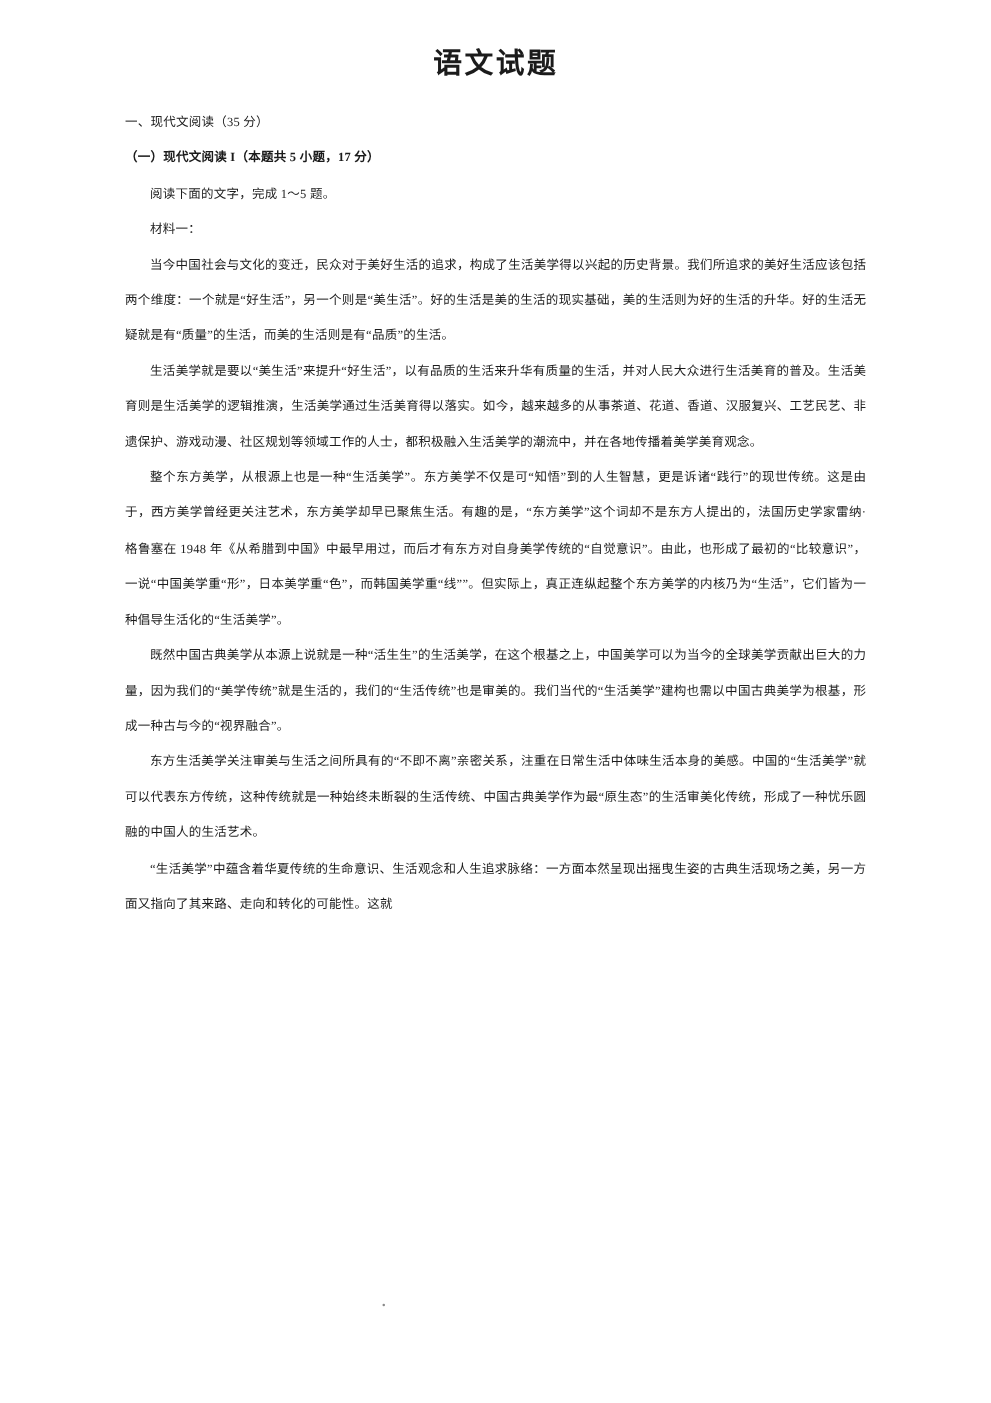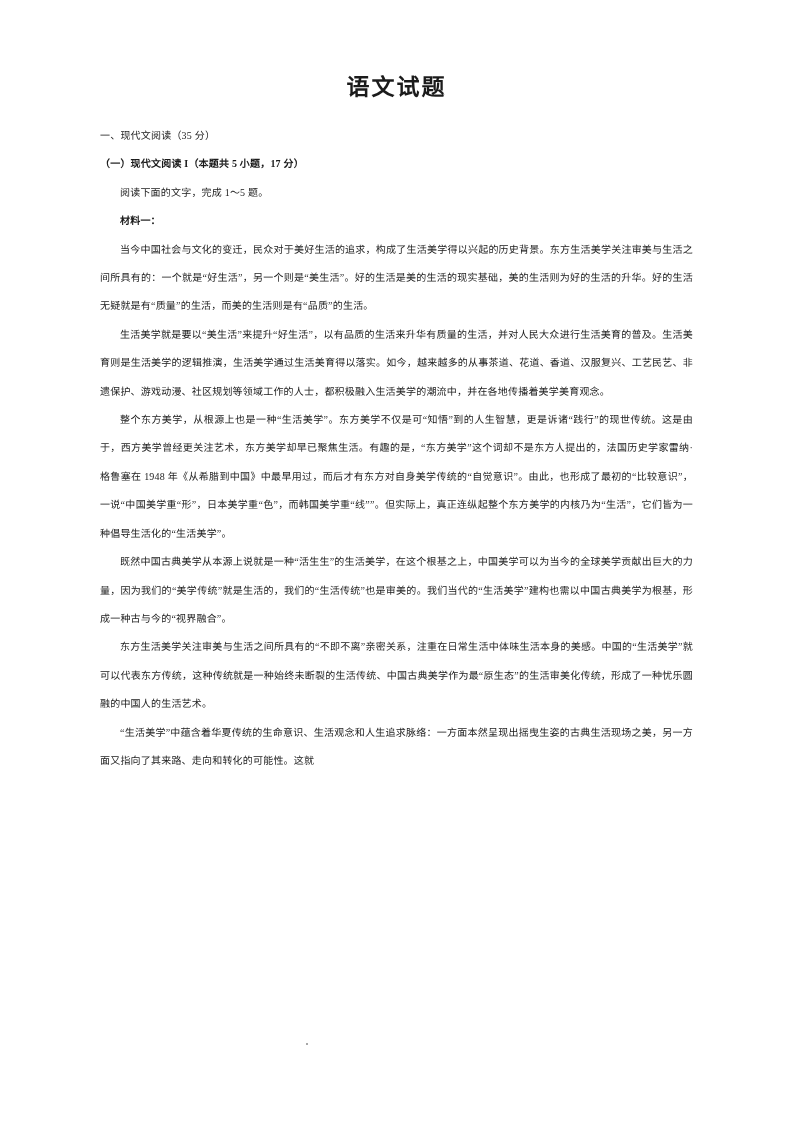--- a/index.html
+++ b/index.html
@@ -15,42 +15,42 @@
     overflow: hidden;
     font-family: "Liberation Serif", "DejaVu Serif", serif;
     color: #1b1b1b;
     box-sizing: border-box;
   }
   .content {
     padding: 0 100px;
   }
   .exam-title {
     margin: 0;
-    padding-top: 74px;
+    padding-top: 37px;
     padding-bottom: 20px;
     text-align: center;
     font-size: 23px;
     font-weight: 700;
     letter-spacing: 2px;
     line-height: 28px;
   }
   .line {
     margin: 0;
     font-size: 10px;
     line-height: 28.4px;
     text-align: justify;
     text-justify: inter-ideograph;
     letter-spacing: 0.2px;
   }
   .section-heading { text-indent: 0; }
   .subsection-heading { text-indent: 0; font-weight: bold; }
   .reading-instruction { text-indent: 2em; }
   .material-label {
     text-indent: 2em;
-    font-weight: 700;
+    font-weight: 400;
   }
   .body-paragraph { text-indent: 2em; }
   .stray-mark {
     position: absolute;
     left: 306px;
     top: 1043px;
     width: 2px;
     height: 2px;
     background: #8a8a8a;
     border-radius: 50%;
@@ -64,21 +64,21 @@
     <h1 class="exam-title">语文试题</h1>
 
     <p class="line section-heading">一、现代文阅读（35 分）</p>
 
     <p class="line subsection-heading">（一）现代文阅读 I（本题共 5 小题，17 分）</p>
 
     <p class="line reading-instruction">阅读下面的文字，完成 1～5 题。</p>
 
     <p class="line material-label">材料一：</p>
 
-    <p class="line body-paragraph">当今中国社会与文化的变迁，民众对于美好生活的追求，构成了生活美学得以兴起的历史背景。东方生活美学关注审美与生活之间所具有的：一个就是“好生活”，另一个则是“美生活”。好的生活是美的生活的现实基础，美的生活则为好的生活的升华。好的生活无疑就是有“质量”的生活，而美的生活则是有“品质”的生活。</p>
+    <p class="line body-paragraph">当今中国社会与文化的变迁，民众对于美好生活的追求，构成了生活美学得以兴起的历史背景。我们所追求的美好生活应该包括两个维度：一个就是“好生活”，另一个则是“美生活”。好的生活是美的生活的现实基础，美的生活则为好的生活的升华。好的生活无疑就是有“质量”的生活，而美的生活则是有“品质”的生活。</p>
 
     <p class="line body-paragraph">生活美学就是要以“美生活”来提升“好生活”，以有品质的生活来升华有质量的生活，并对人民大众进行生活美育的普及。生活美育则是生活美学的逻辑推演，生活美学通过生活美育得以落实。如今，越来越多的从事茶道、花道、香道、汉服复兴、工艺民艺、非遗保护、游戏动漫、社区规划等领域工作的人士，都积极融入生活美学的潮流中，并在各地传播着美学美育观念。</p>
 
 
     <p class="line body-paragraph">整个东方美学，从根源上也是一种“生活美学”。东方美学不仅是可“知悟”到的人生智慧，更是诉诸“践行”的现世传统。这是由于，西方美学曾经更关注艺术，东方美学却早已聚焦生活。有趣的是，“东方美学”这个词却不是东方人提出的，法国历史学家雷纳·格鲁塞在 1948 年《从希腊到中国》中最早用过，而后才有东方对自身美学传统的“自觉意识”。由此，也形成了最初的“比较意识”，一说“中国美学重“形”，日本美学重“色”，而韩国美学重“线””。但实际上，真正连纵起整个东方美学的内核乃为“生活”，它们皆为一种倡导生活化的“生活美学”。</p>
 
     <p class="line body-paragraph">既然中国古典美学从本源上说就是一种“活生生”的生活美学，在这个根基之上，中国美学可以为当今的全球美学贡献出巨大的力量，因为我们的“美学传统”就是生活的，我们的“生活传统”也是审美的。我们当代的“生活美学”建构也需以中国古典美学为根基，形成一种古与今的“视界融合”。</p>
 
     <p class="line body-paragraph">东方生活美学关注审美与生活之间所具有的“不即不离”亲密关系，注重在日常生活中体味生活本身的美感。中国的“生活美学”就可以代表东方传统，这种传统就是一种始终未断裂的生活传统、中国古典美学作为最“原生态”的生活审美化传统，形成了一种忧乐圆融的中国人的生活艺术。</p>
 

